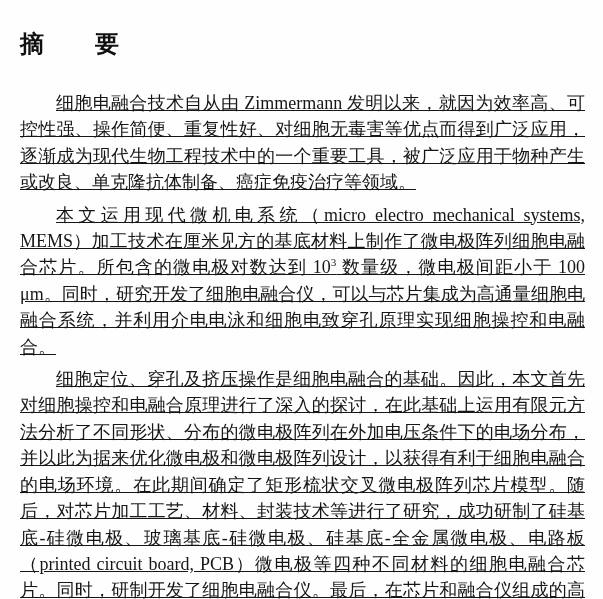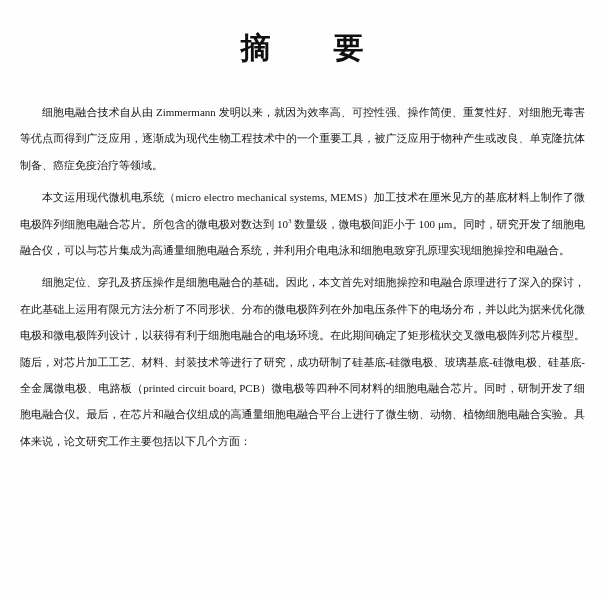--- a/index.html
+++ b/index.html
@@ -16,33 +16,34 @@
     box-sizing: border-box;
     width: 603px;
     height: 599px;
     padding: 18px 18px 0 20px;
     background: #fefefe;
     font-family: "Liberation Serif", "DejaVu Serif", serif;
     color: #161616;
   }
   .title {
     margin: 10px 0 30px 0;
-    text-align: center;
-    font-size: 30px;
+    text-align: left;
+    font-size: 24px;
     font-weight: 700;
     letter-spacing: 1px;
     color: #101010;
   }
   .para {
     margin: 0;
-    font-size: 11px;
+    font-size: 18px;
     line-height: 26.4px;
     text-align: justify;
     text-indent: 2em;
     word-break: break-word;
+    text-decoration: underline;
   }
   .para + .para {
     margin-top: 6px;
   }
   .para sup {
     font-size: 0.62em;
     line-height: 0;
     vertical-align: super;
   }
 </style>

